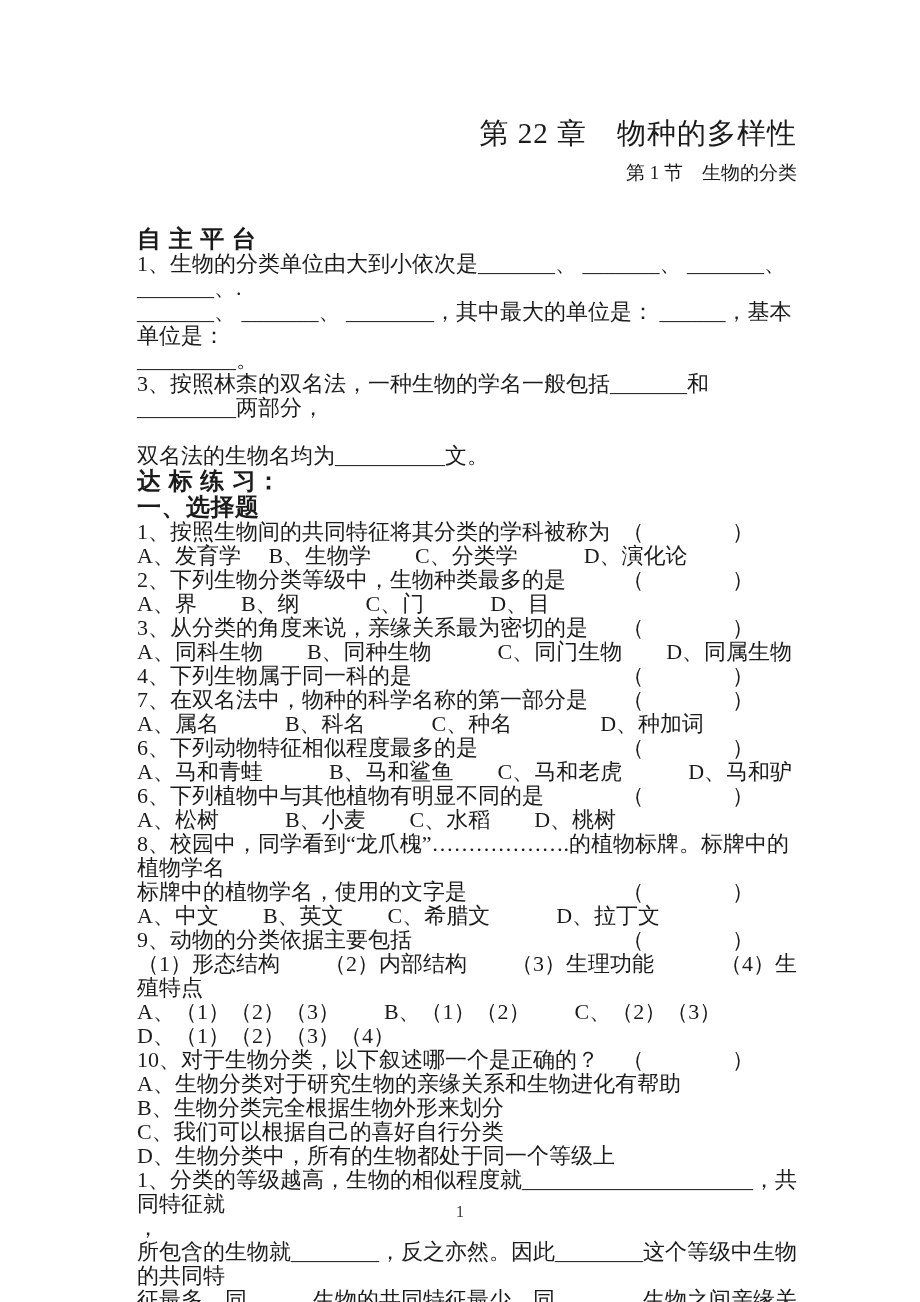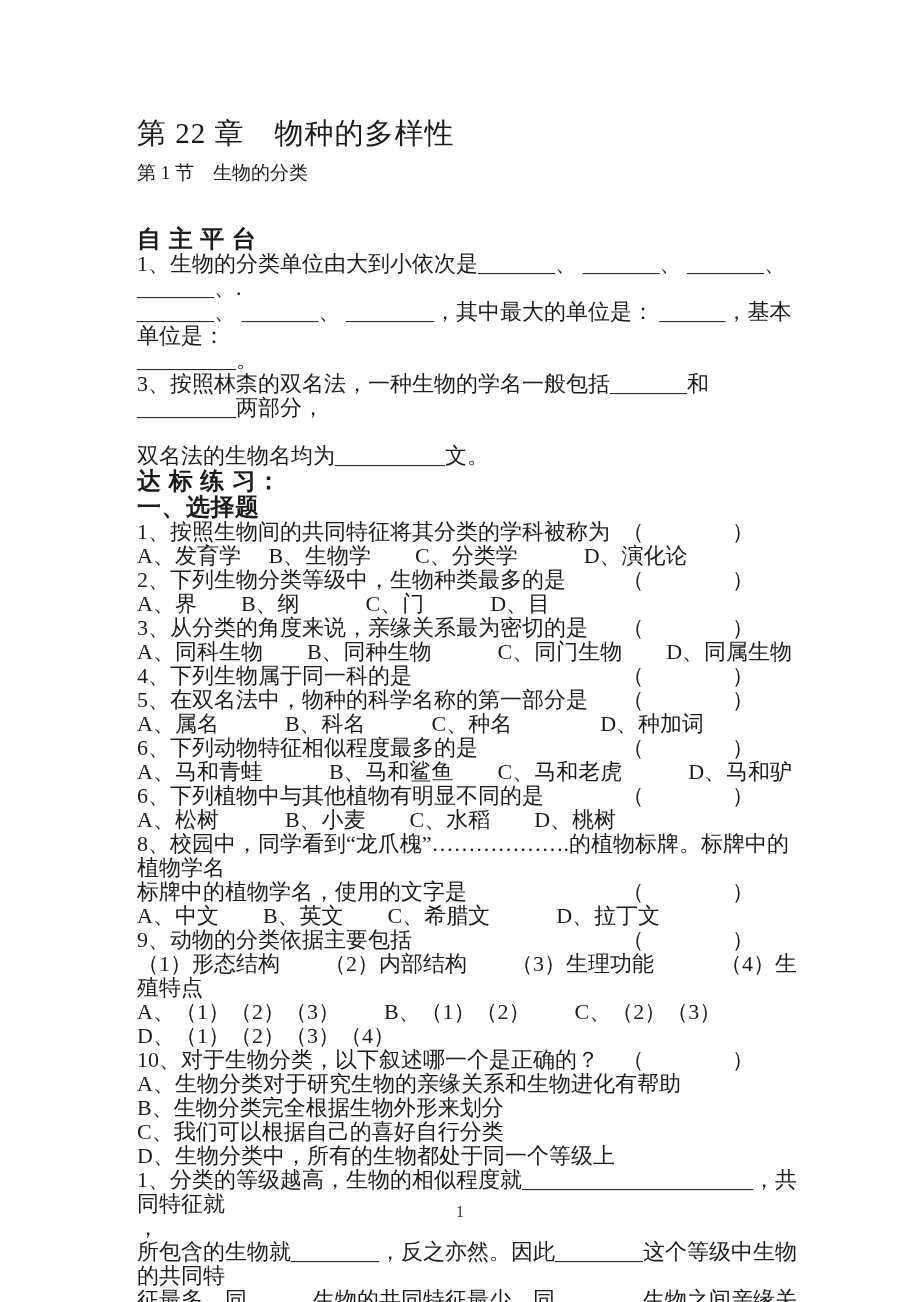--- a/index.html
+++ b/index.html
@@ -12,26 +12,26 @@
     color:#1b1b1b;
     overflow:hidden;
   }
   .content{
     position:absolute;
     left:137px;top:116px;
     width:660px;
   }
   .title{
     font-size:29px;line-height:34px;
-    text-align:left;font-weight:400;
+    text-align:right;font-weight:400;
     margin:0;letter-spacing:1px;
   }
   .subtitle{
     font-size:19px;line-height:26px;
-    text-align:left;font-weight:400;
+    text-align:right;font-weight:400;
     margin:10px 0 0 0;
   }
   .heading{
     font-family:"Liberation Sans","DejaVu Sans",sans-serif;
     font-weight:700;
     font-size:24px;line-height:26px;
     letter-spacing:0.5px;
   }
   .h-autonomy{margin-top:40px;}
   .line{
@@ -66,21 +66,21 @@
     <div class="heading">达 标 练 习：</div>
     <div class="heading">一、选择题</div>
 
     <div class="line"><span>1、按照生物间的共同特征将其分类的学科被称为</span><span class="paren">（　　　　）</span></div>
     <div class="line"><span>A、发育学　 B、生物学　　C、分类学　　　D、演化论</span></div>
     <div class="line"><span>2、下列生物分类等级中，生物种类最多的是</span><span class="paren">（　　　　）</span></div>
     <div class="line"><span>A、界　　B、纲　　　C、门　　　D、目</span></div>
     <div class="line"><span>3、从分类的角度来说，亲缘关系最为密切的是</span><span class="paren">（　　　　）</span></div>
     <div class="line"><span>A、同科生物　　B、同种生物　　　C、同门生物　　D、同属生物</span></div>
     <div class="line"><span>4、下列生物属于同一科的是</span><span class="paren">（　　　　）</span></div>
-    <div class="line"><span>5、在双名法中，物种的科学名称的第一部分是</span><span class="paren">（　　　　）</span></div>
+    <div class="line"><span>7、在双名法中，物种的科学名称的第一部分是</span><span class="paren">（　　　　）</span></div>
     <div class="line"><span>A、属名　　　B、科名　　　C、种名　　　　D、种加词</span></div>
     <div class="line"><span>6、下列动物特征相似程度最多的是</span><span class="paren">（　　　　）</span></div>
     <div class="line"><span>A、马和青蛙　　　B、马和鲨鱼　　C、马和老虎　　　D、马和驴</span></div>
     <div class="line"><span>6、下列植物中与其他植物有明显不同的是</span><span class="paren">（　　　　）</span></div>
     <div class="line"><span>A、松树　　　B、小麦　　C、水稻　　D、桃树</span></div>
     <div class="line"><span>8、校园中，同学看到“龙爪槐”……………….的植物标牌。标牌中的植物学名</span></div>
     <div class="line"><span>标牌中的植物学名，使用的文字是</span><span class="paren">（　　　　）</span></div>
     <div class="line"><span>A、中文　　B、英文　　C、希腊文　　　D、拉丁文</span></div>
     <div class="line"><span>9、动物的分类依据主要包括</span><span class="paren">（　　　　）</span></div>
     <div class="line"><span>（1）形态结构　　（2）内部结构　　（3）生理功能　　　（4）生殖特点</span></div>

